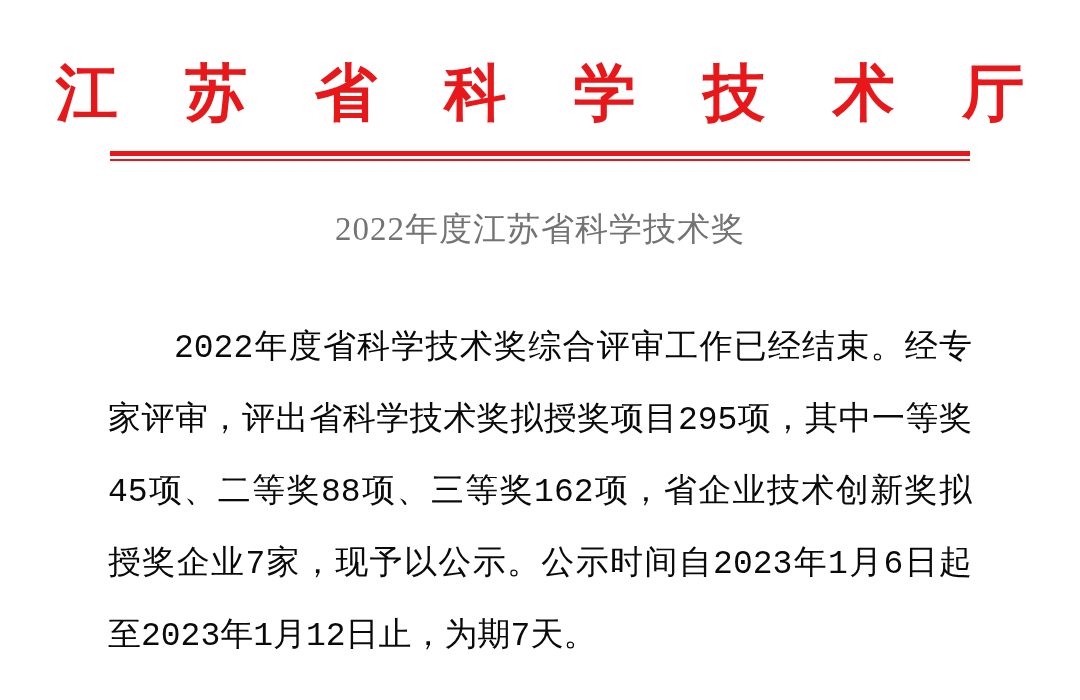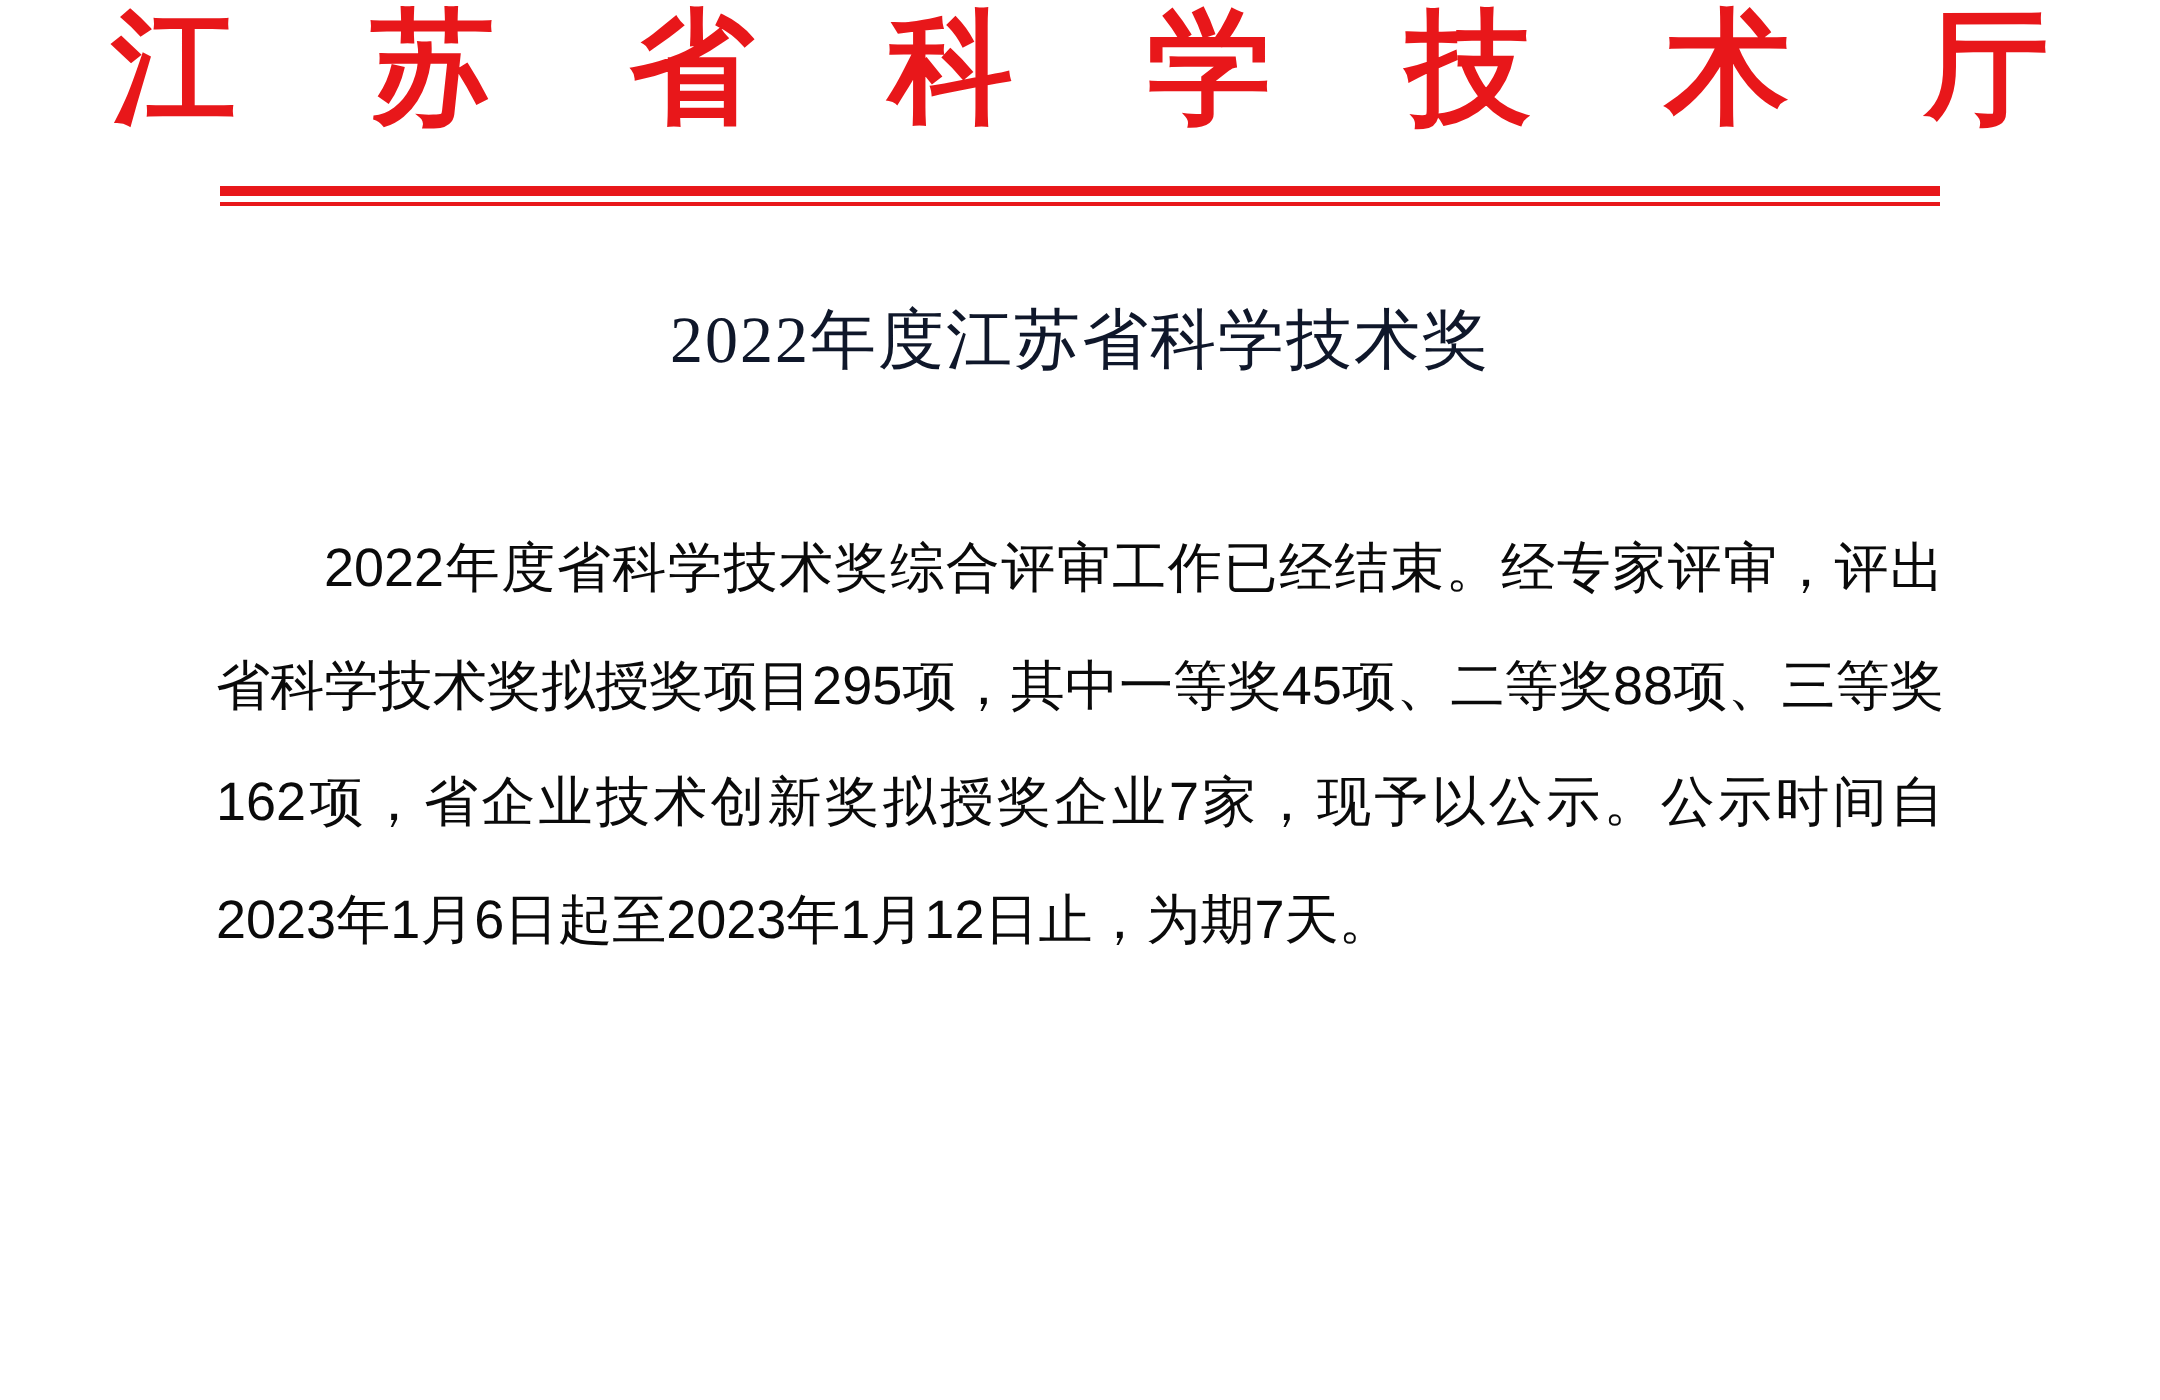--- a/index.html
+++ b/index.html
@@ -15,20 +15,21 @@
   }
   .page {
     position: relative;
     width: 1080px;
     height: 700px;
     box-sizing: border-box;
   }
 
   
   .letterhead {
+    padding-top: 58px;
     text-align: center;
   }
   .letterhead-title {
     color: #e8171a;
     font-family: "Liberation Serif", "DejaVu Serif", serif;
     font-weight: bold;
     font-size: 62px;
     line-height: 1.15;
     letter-spacing: 26px;
     
@@ -48,39 +49,39 @@
   }
   .rule-thin {
     height: 2px;
     background: #e8171a;
   }
 
   
   .doc-title {
     margin-top: 42px;
     text-align: center;
-    color: #0f172a;
+    color: #737373;
     font-size: 33px;
     line-height: 1.62;
     font-family: "Liberation Serif", "DejaVu Serif", serif;
   }
   .doc-title-line {
     display: block;
     letter-spacing: 1px;
   }
 
   
   .body-text {
     margin: 56px 108px 0 108px;
     color: #0a0a0a;
-    font-size: 27px;
+    font-size: 33px;
     line-height: 2.18;
     text-align: justify;
     text-justify: inter-ideograph;
-    font-family: Liberation Sans, sans-serif;
+    font-family: Liberation Mono, monospace;
   }
   .body-text p {
     margin: 0;
     text-indent: 2em;
   }
 </style>
 </head>
 <body>
 
 <div class="page">

